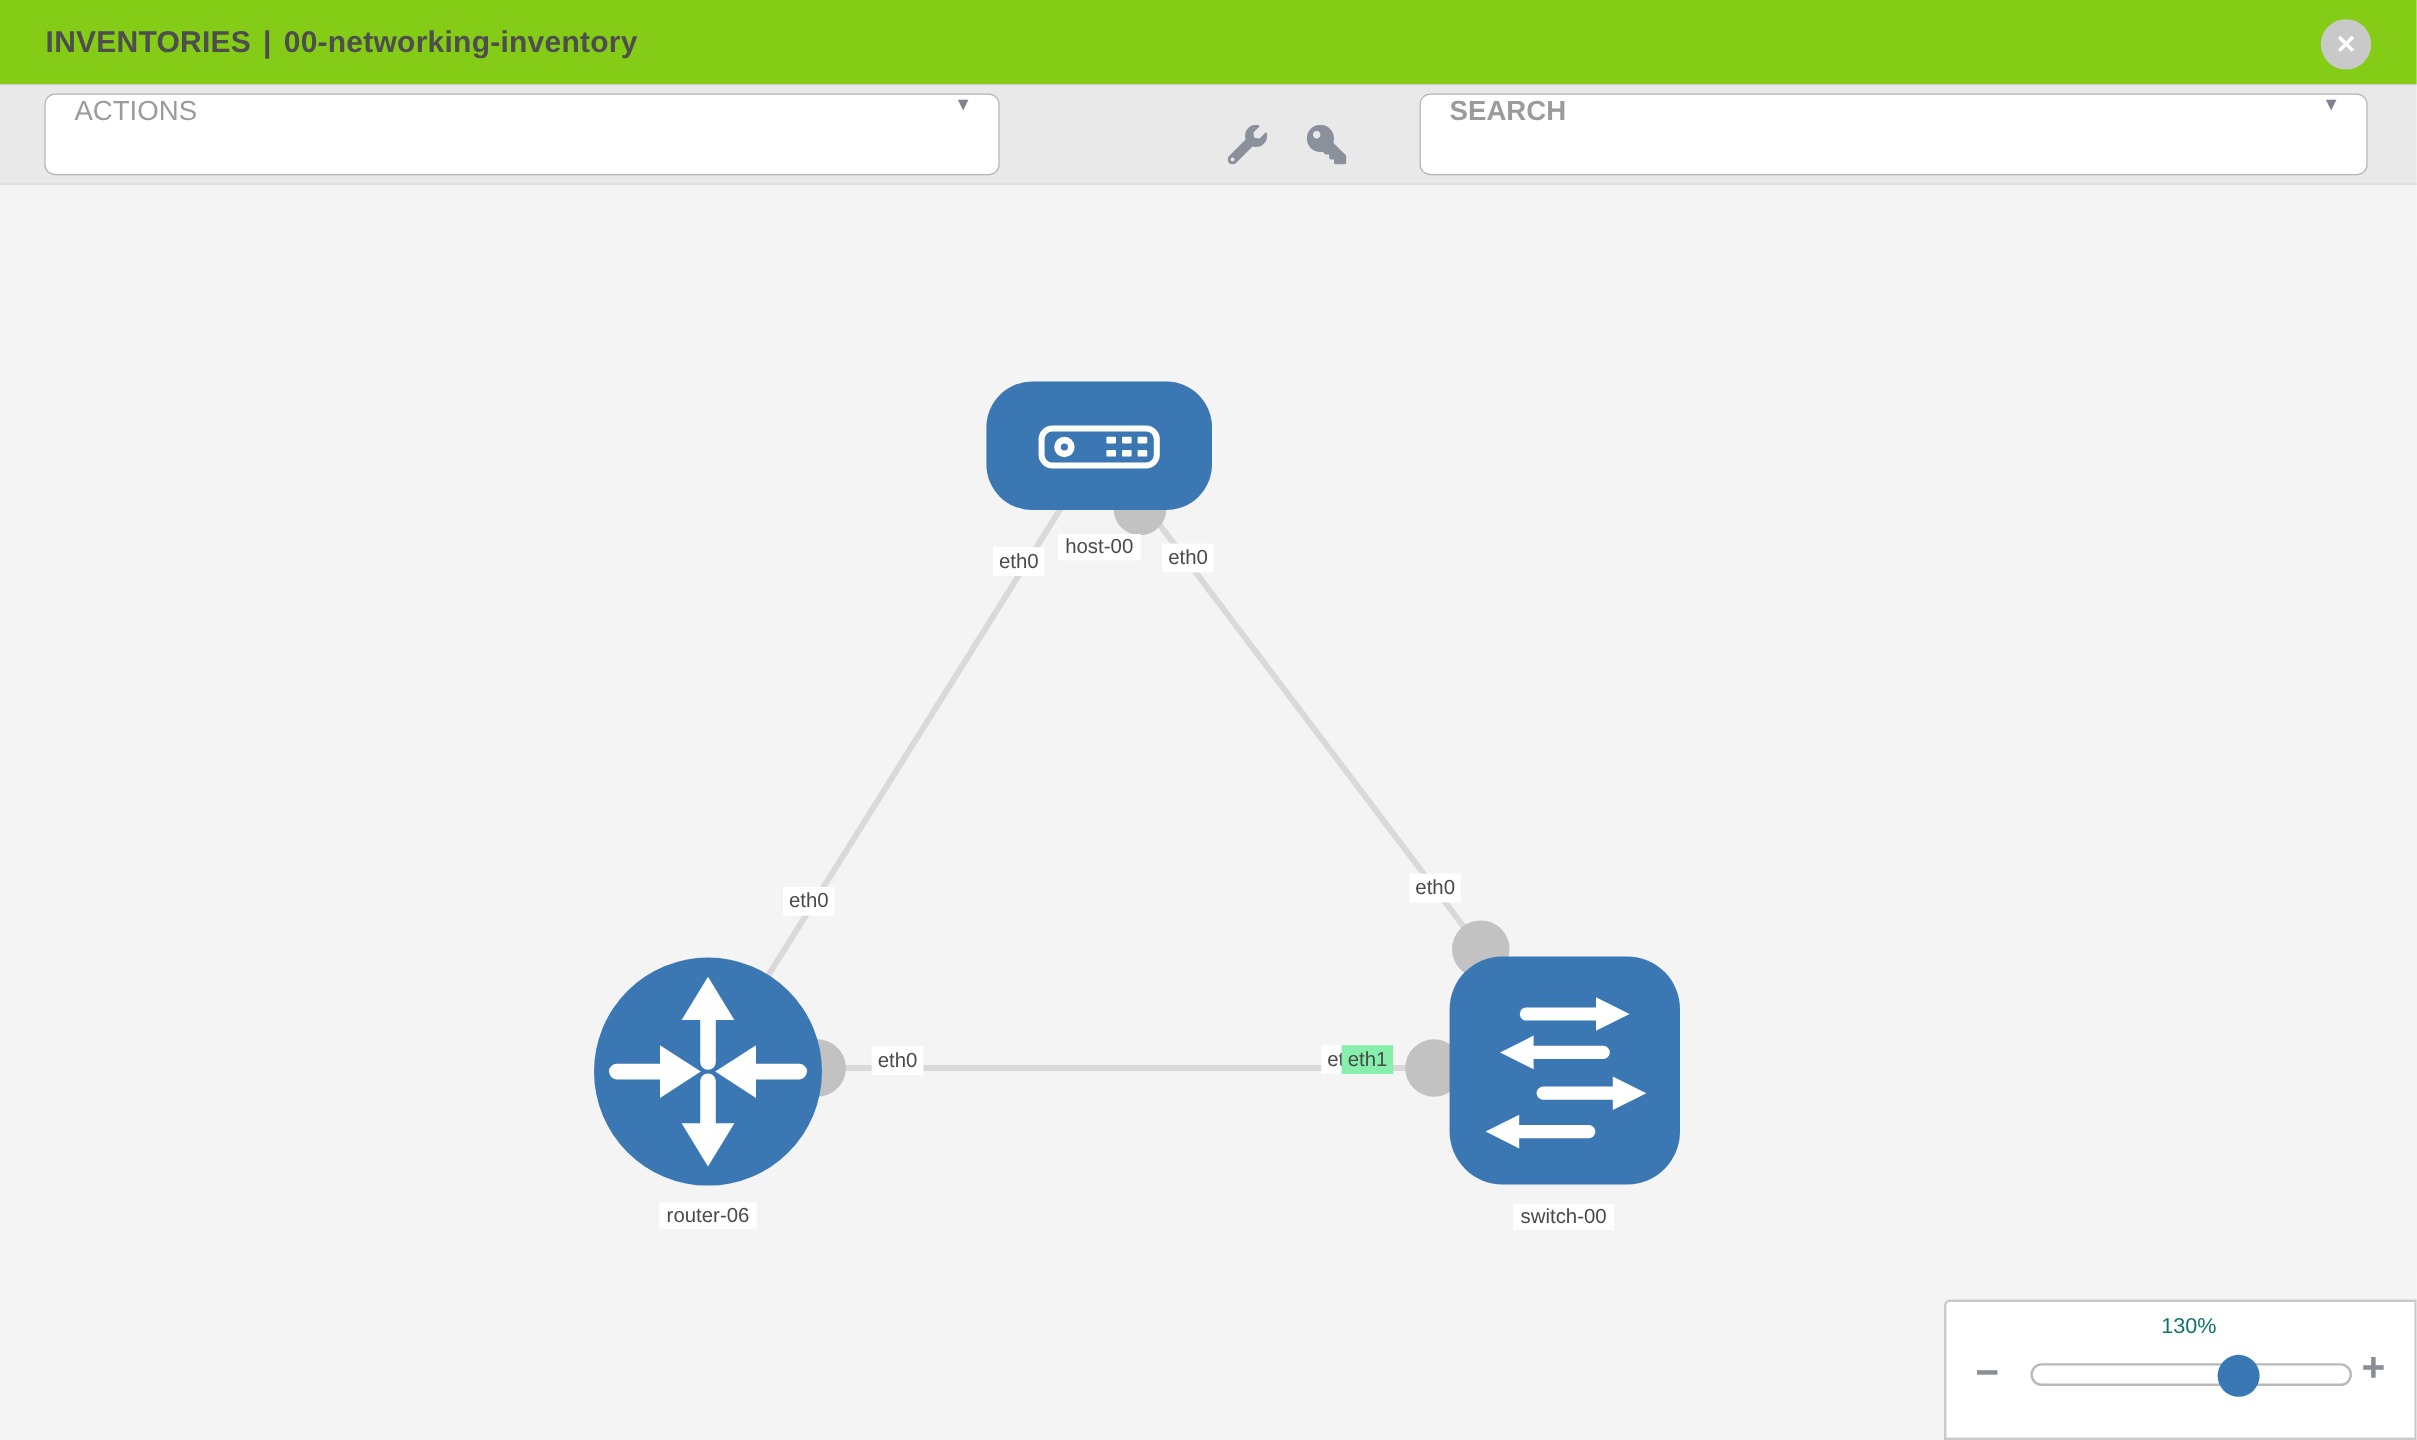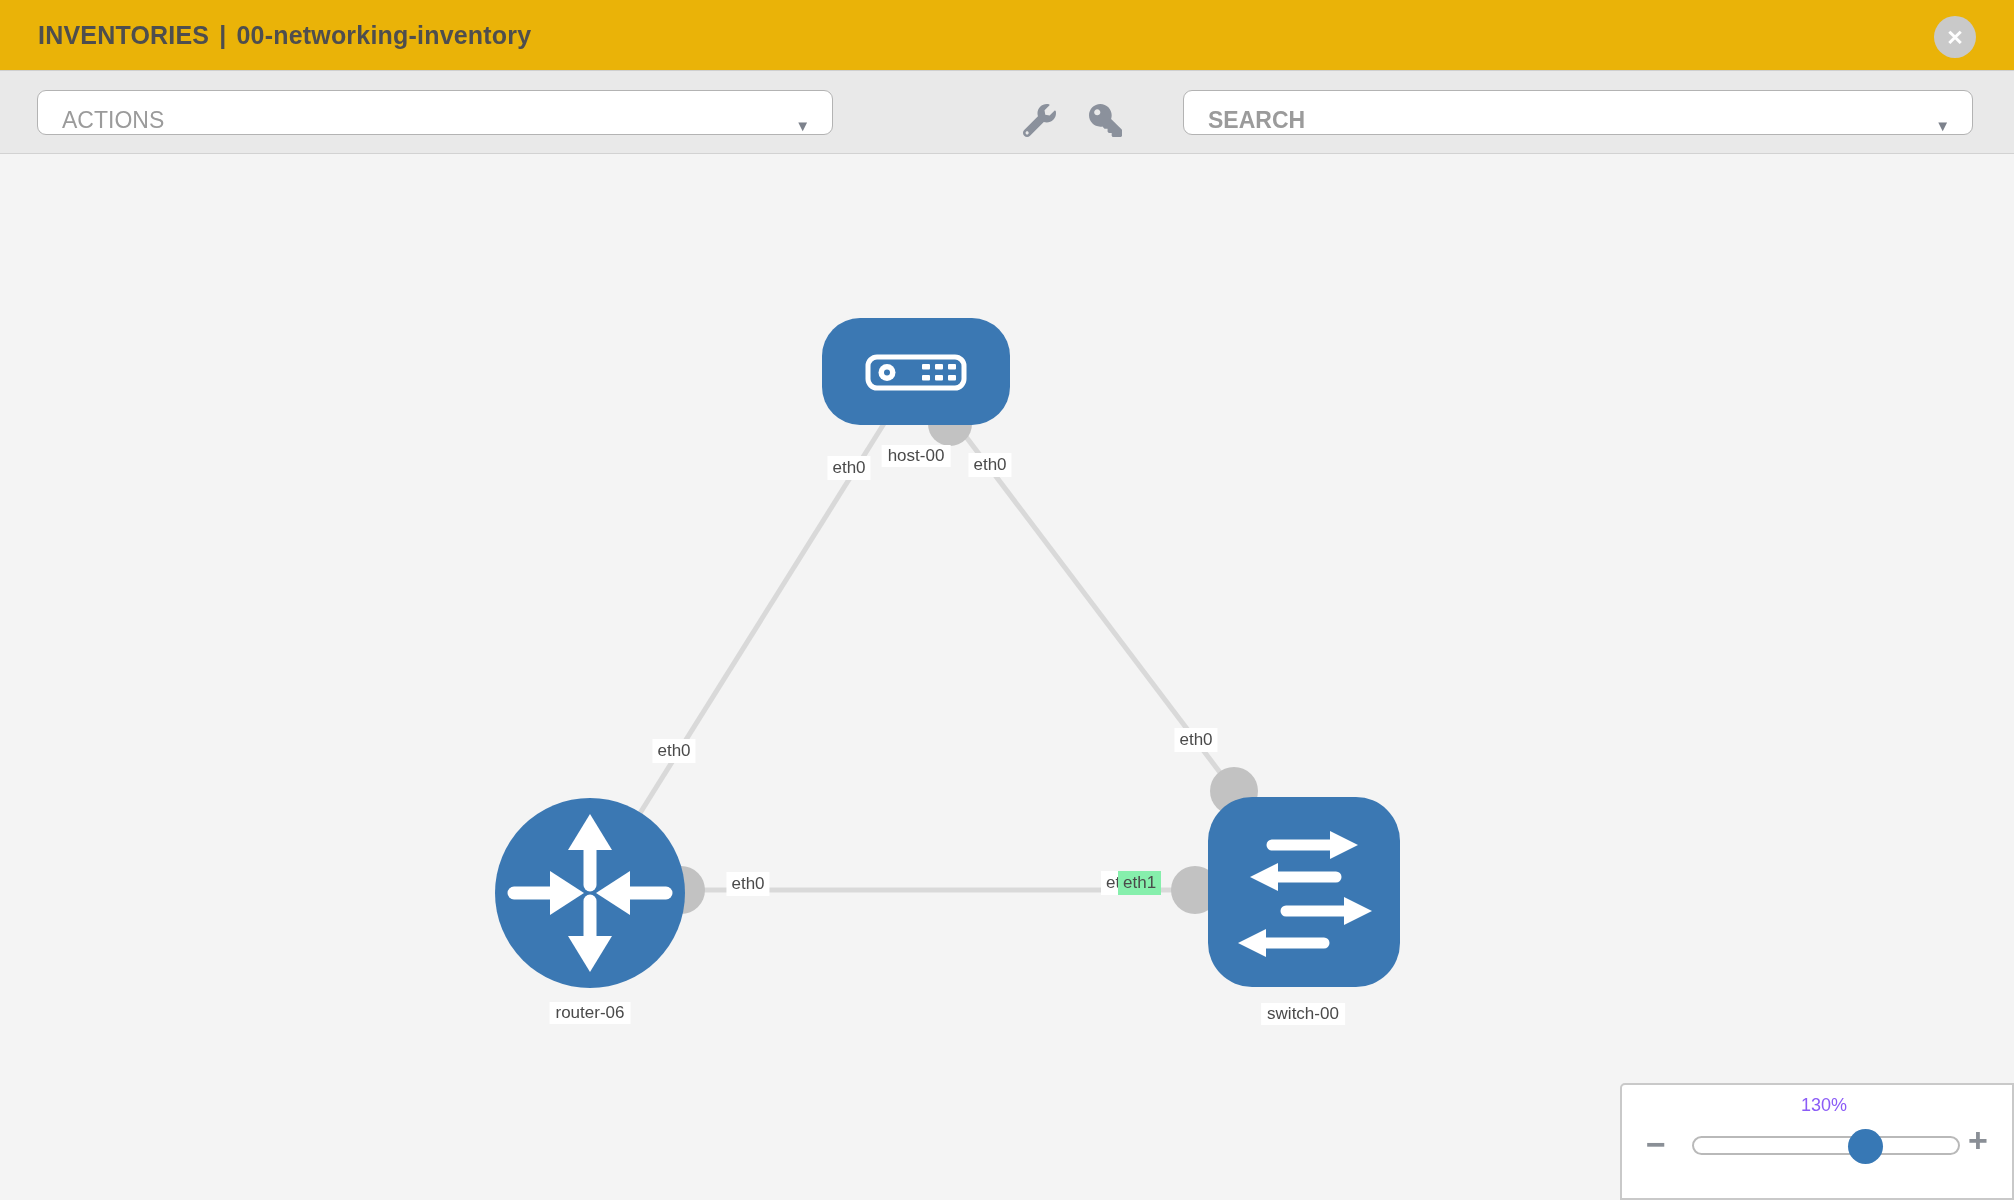--- a/index.html
+++ b/index.html
@@ -3,39 +3,39 @@
 <meta charset="utf-8">
 <style>
   html,body{margin:0;padding:0;}
   body{
     width:2014px;height:1200px;overflow:hidden;background:#fff;
     font-family:"Liberation Sans", sans-serif;
     -webkit-font-smoothing:antialiased;
   }
   
   .header{
-    height:70px;background:#eab308;display:flex;align-items:center;
+    height:70px;background:#84cc16;display:flex;align-items:center;
     padding:0 40px 0 38px;box-sizing:border-box;position:relative;
   }
   .title{font-size:25px;font-weight:bold;color:#4e4e4e;letter-spacing:.2px;}
   .title .sep{margin:0 10px;color:#4e4e4e;}
   .close-btn{
     position:absolute;right:38px;top:16px;width:42px;height:42px;border:none;
     border-radius:50%;background:#c9c9c9;color:#fff;cursor:pointer;
     display:flex;align-items:center;justify-content:center;padding:0;
   }
   .close-btn span{font-size:21px;font-weight:bold;line-height:1;}
   
   .toolbar{
     height:84px;background:#e9e9e9;border-top:1px solid #cfcfcf;border-bottom:1px solid #d2d2d2;
     box-sizing:border-box;display:flex;align-items:center;padding:0 41px 0 37px;
   }
   .select{
-    height:45px;background:#fff;border:1px solid #b3b3b3;border-radius:9px;
-    box-sizing:border-box;display:flex;align-items:flex-end;justify-content:space-between;
+    height:68px;background:#fff;border:1px solid #b3b3b3;border-radius:9px;
+    box-sizing:border-box;display:flex;align-items:flex-start;justify-content:space-between;
     padding:0 22px 0 24px;color:#9b9b9b;font-size:23px;cursor:pointer;
   }
   .select .chev{font-size:15px;color:#7d828c;}
   .select-actions{width:796px;}
   .select-search{width:790px;margin-left:auto;font-weight:bold;}
   .tool-icons{display:flex;align-items:center;gap:33px;margin-left:190px;margin-top:16px;}
   .tool-icons svg{display:block;cursor:pointer;}
   
   .canvas{position:relative;height:1046px;background:#f4f4f4;overflow:hidden;}
   .canvas svg.topo{position:absolute;left:0;top:0;}
@@ -51,21 +51,21 @@
   }
   .if-combo .back{background:#fff;padding:2px 5px;}
   .if-combo .front{background:#86efac;padding:2px 5px;margin-left:-26px;position:relative;}
   
   .zoom-panel{
     position:absolute;left:1620px;top:929px;width:394px;height:117px;box-sizing:border-box;
     background:#fff;border:2px solid #c9c9c9;border-radius:5px 0 0 0;
   }
   .zoom-value{
     position:absolute;left:132px;top:10px;width:140px;text-align:center;
-    font-size:18px;color:#8b5cf6;
+    font-size:18px;color:#0f766e;
   }
   .zoom-minus,.zoom-plus{
     position:absolute;background:none;border:none;color:#8a8f96;font-weight:bold;
     cursor:pointer;padding:0;line-height:1;
   }
   .zoom-minus{left:24px;top:42px;font-size:34px;}
   .zoom-plus{left:346px;top:38px;font-size:34px;}
   .zoom-track{
     position:absolute;left:70px;top:51px;width:268px;height:19px;box-sizing:border-box;
     background:#fff;border:2px solid #b9b9b9;border-radius:11px;cursor:pointer;

